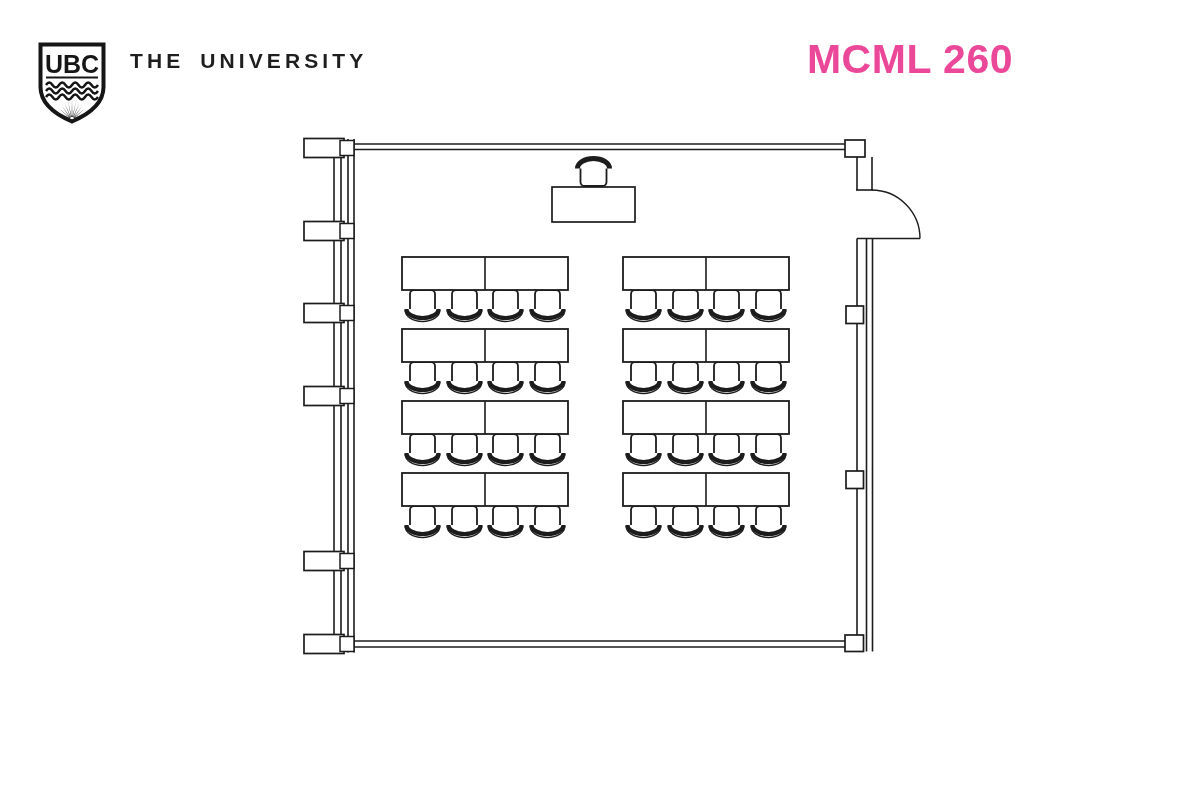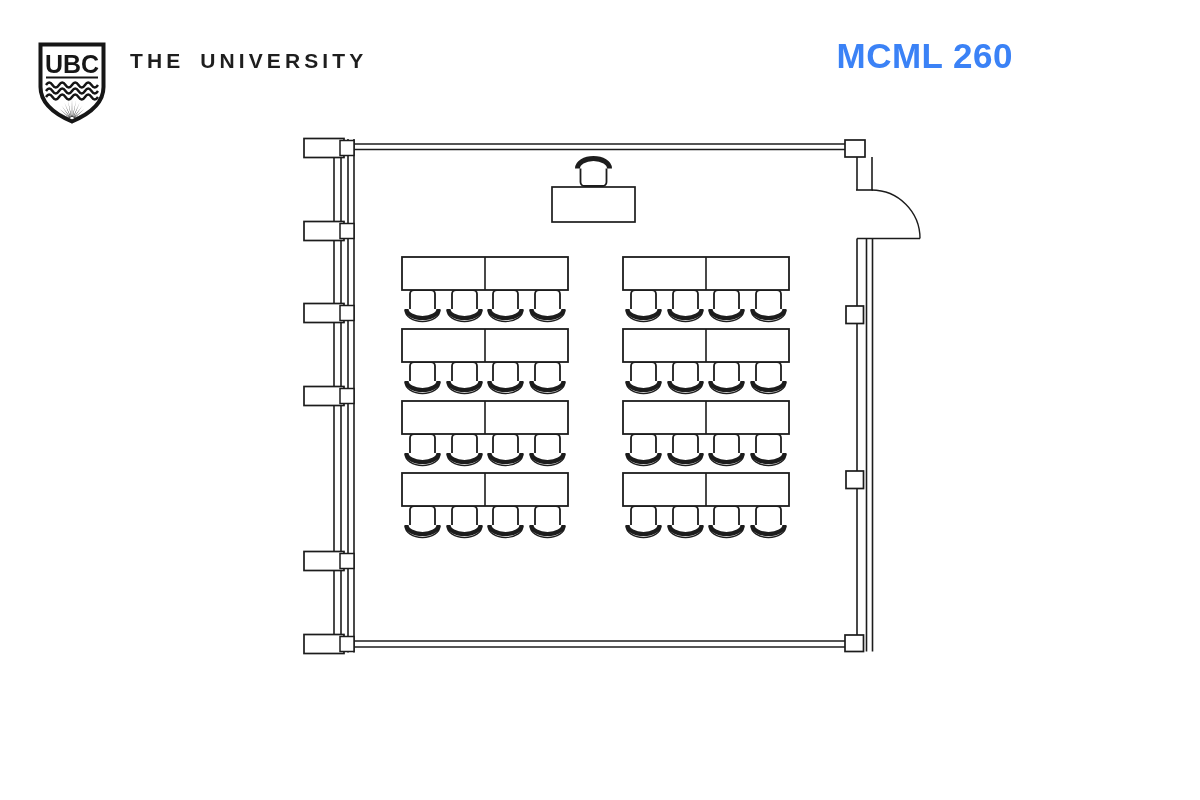--- a/index.html
+++ b/index.html
@@ -8,21 +8,21 @@
     overflow:hidden;font-family:"Liberation Sans",sans-serif;color:#1b1b1b;
   }
   .crest{position:absolute;left:38px;top:42px;width:68px;height:82px;}
   .inst{
     position:absolute;left:130px;top:46px;
     font-size:21px;font-weight:700;letter-spacing:4.1px;word-spacing:6px;
     line-height:29.5px;color:#1e1e1e;white-space:nowrap;text-align:center;
   }
   .room-label{
     position:absolute;top:36px;right:39px;
-    font-size:35px;font-weight:700;letter-spacing:.5px;color:#3b82f6;white-space:nowrap;
+    font-size:41px;font-weight:700;letter-spacing:.5px;color:#ec4899;white-space:nowrap;
   }
   #floor-plan-svg{position:absolute;left:0;top:0;width:1200px;height:800px;}
 </style>
 </head>
 <body>
 
 <div class="page">
 
   <svg class="crest" viewBox="0 0 68 82">
     <path d="M2.5 2.5 H65.5 V45 Q65.5 66 34 79.5 Q2.5 66 2.5 45 Z" fill="#ffffff" stroke="#161616" stroke-width="4"></path>

